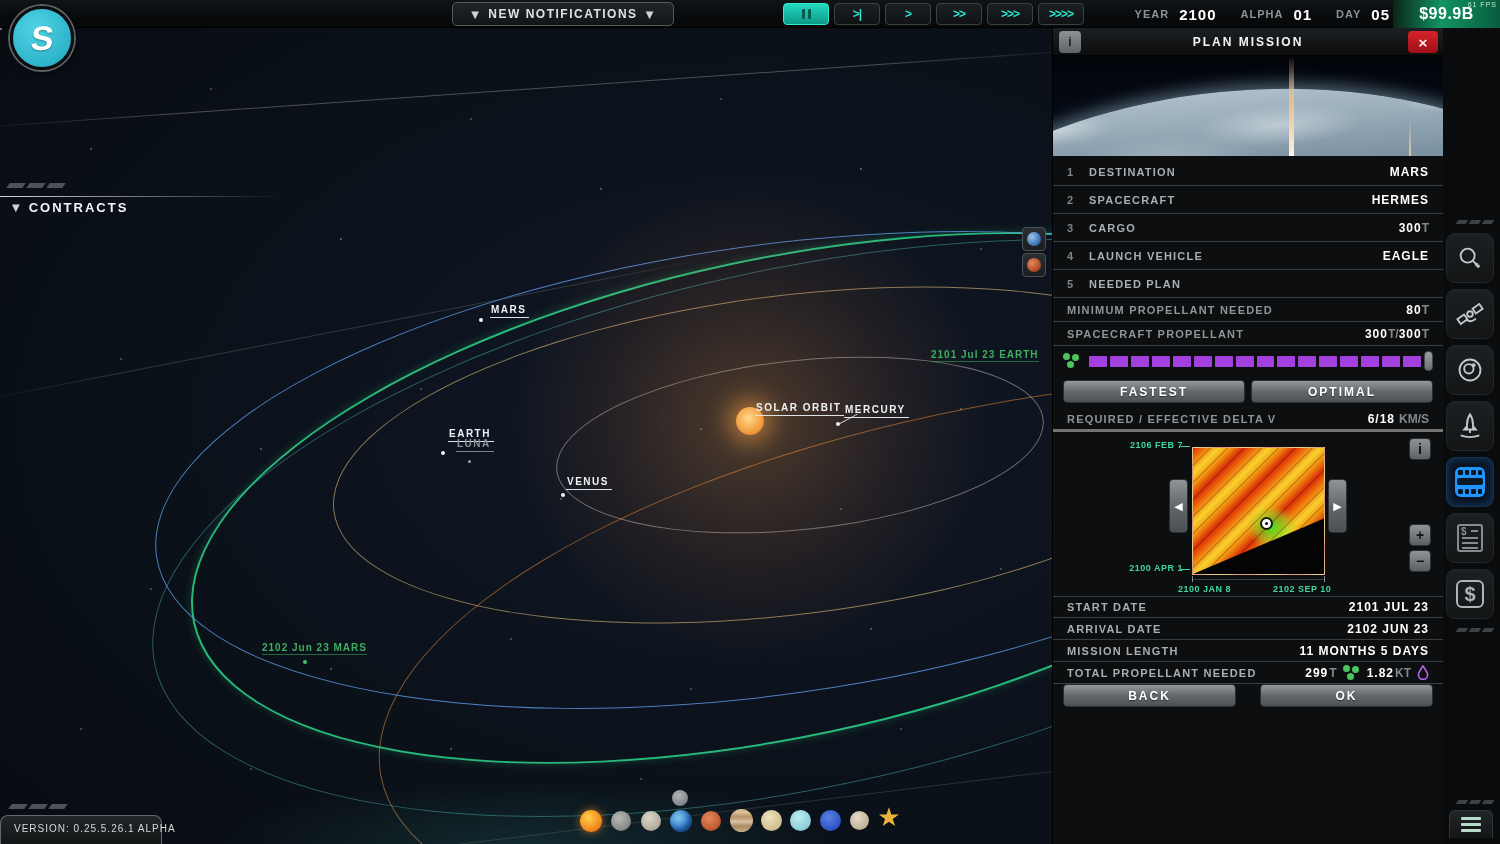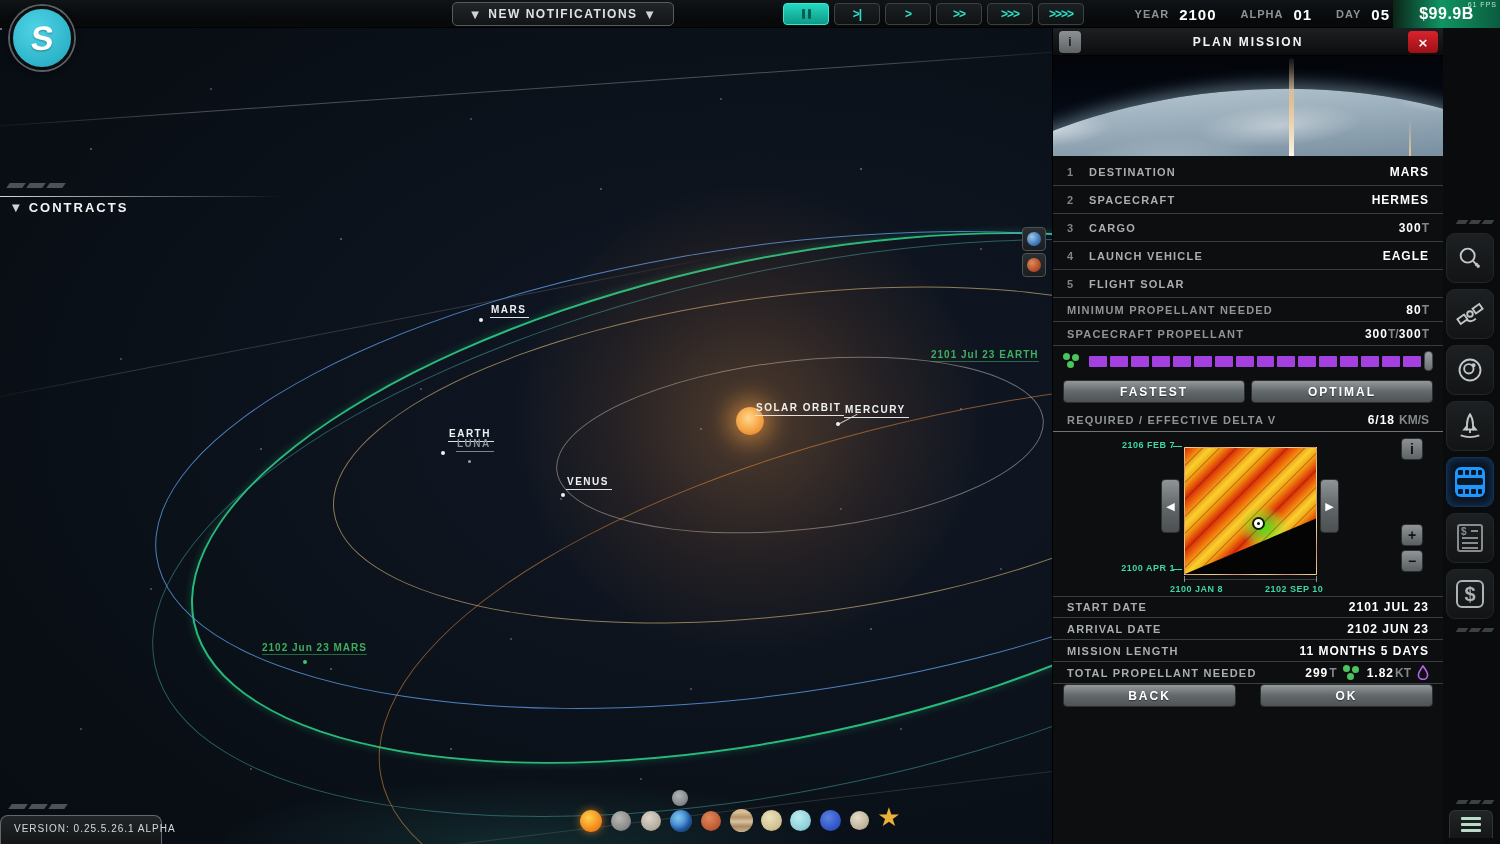--- a/index.html
+++ b/index.html
@@ -132,21 +132,21 @@
   .segbar i{flex:1;height:11px;background:#a43fe0;border-radius:1px;}
   .seghandle{width:9px;height:20px;border-radius:4px;background:linear-gradient(180deg,#9aa0a3,#6b7073);border:1px solid #45494c;flex:none;cursor:grab;}
 
   .btnrow{position:absolute;left:0;top:352px;width:100%;display:flex;gap:6px;padding:0 10px;}
   .gbtn{flex:1;height:23px;border-radius:4px;border:1px solid #2c2f31;cursor:pointer;
         background:linear-gradient(180deg,#93989b,#63686b 50%,#4d5255);
         display:flex;align-items:center;justify-content:center;
         color:#fff;font-size:12px;font-weight:bold;letter-spacing:2px;text-shadow:0 1px 1px rgba(0,0,0,.5);}
 
   .deltarow{position:absolute;left:0;top:380px;width:100%;}
-  .porkwrap{position:absolute;left:0;top:404px;width:100%;height:172px;}
+  .porkwrap{position:absolute;left:8px;top:404px;width:100%;height:172px;}
   .pork{position:absolute;left:131px;top:15px;width:133px;height:128px;border:1px solid rgba(215,221,224,.55);
         background:
           radial-gradient(34px 30px at 60% 63%,rgba(70,230,30,.95),rgba(140,230,40,.5) 45%,rgba(220,220,30,0) 72%),
           repeating-linear-gradient(135deg,#d92c08 0px,#f07a0c 9px,#f7d22e 18px,#f29a10 26px,#d92c08 36px);}
   .pork::before{content:"";position:absolute;inset:0;
         background:repeating-linear-gradient(135deg,rgba(100,30,0,.28) 0 1px,transparent 1px 12px);}
   .pork::after{content:"";position:absolute;inset:0;background:#040404;
         clip-path:polygon(0% 100%,100% 56%,100% 100%);}
   .porkmark{position:absolute;left:53%;top:56%;width:9px;height:9px;border-radius:50%;background:#0a0a0a;
             border:3px solid #fff;box-shadow:0 0 0 2px rgba(0,0,0,.85);z-index:3;}
@@ -346,21 +346,21 @@
         <span class="pvalue">300</span>
         <span class="punit">T</span>
       </div>
       <div class="prow">
         <span class="pnum">4</span>
         <span class="plabel">LAUNCH VEHICLE</span>
         <span class="pvalue">EAGLE</span>
       </div>
       <div class="prow">
         <span class="pnum">5</span>
-        <span class="plabel">FLIGHT SOLAR</span>
+        <span class="plabel">NEEDED PLAN</span>
       </div>
       <div class="prow subrow">
         <span class="plabel">MINIMUM PROPELLANT NEEDED</span>
         <span class="pvalue">80</span>
         <span class="punit">T</span>
       </div>
       <div class="prow subrow">
         <span class="plabel">SPACECRAFT PROPELLANT</span>
         <span class="pvalue">300</span>
         <span class="punit">T</span>
@@ -396,21 +396,21 @@
         <span class="seghandle"></span>
       </div>
     </div>
 
     <div class="btnrow">
       <div class="gbtn">FASTEST</div>
       <div class="gbtn">OPTIMAL</div>
     </div>
 
     <div class="deltarow">
-      <div class="prow subrow" style="border-bottom:1px solid #737373;">
+      <div class="prow subrow" style="border-bottom:3px solid #737373;">
         <span class="plabel">REQUIRED / EFFECTIVE DELTA V</span>
         <span class="pvalue">6/18</span>
         <span class="punit" style="margin-left:4px;">KM/S</span>
       </div>
     </div>
 
     <div class="porkwrap">
       <div class="porklabel" style="right:268px;top:8px;">2106 FEB 7</div>
       <div class="ptick" style="left:120px;top:14px;width:9px;height:1px;"></div>
       <div class="porklabel" style="right:268px;top:131px;">2100 APR 1</div>

